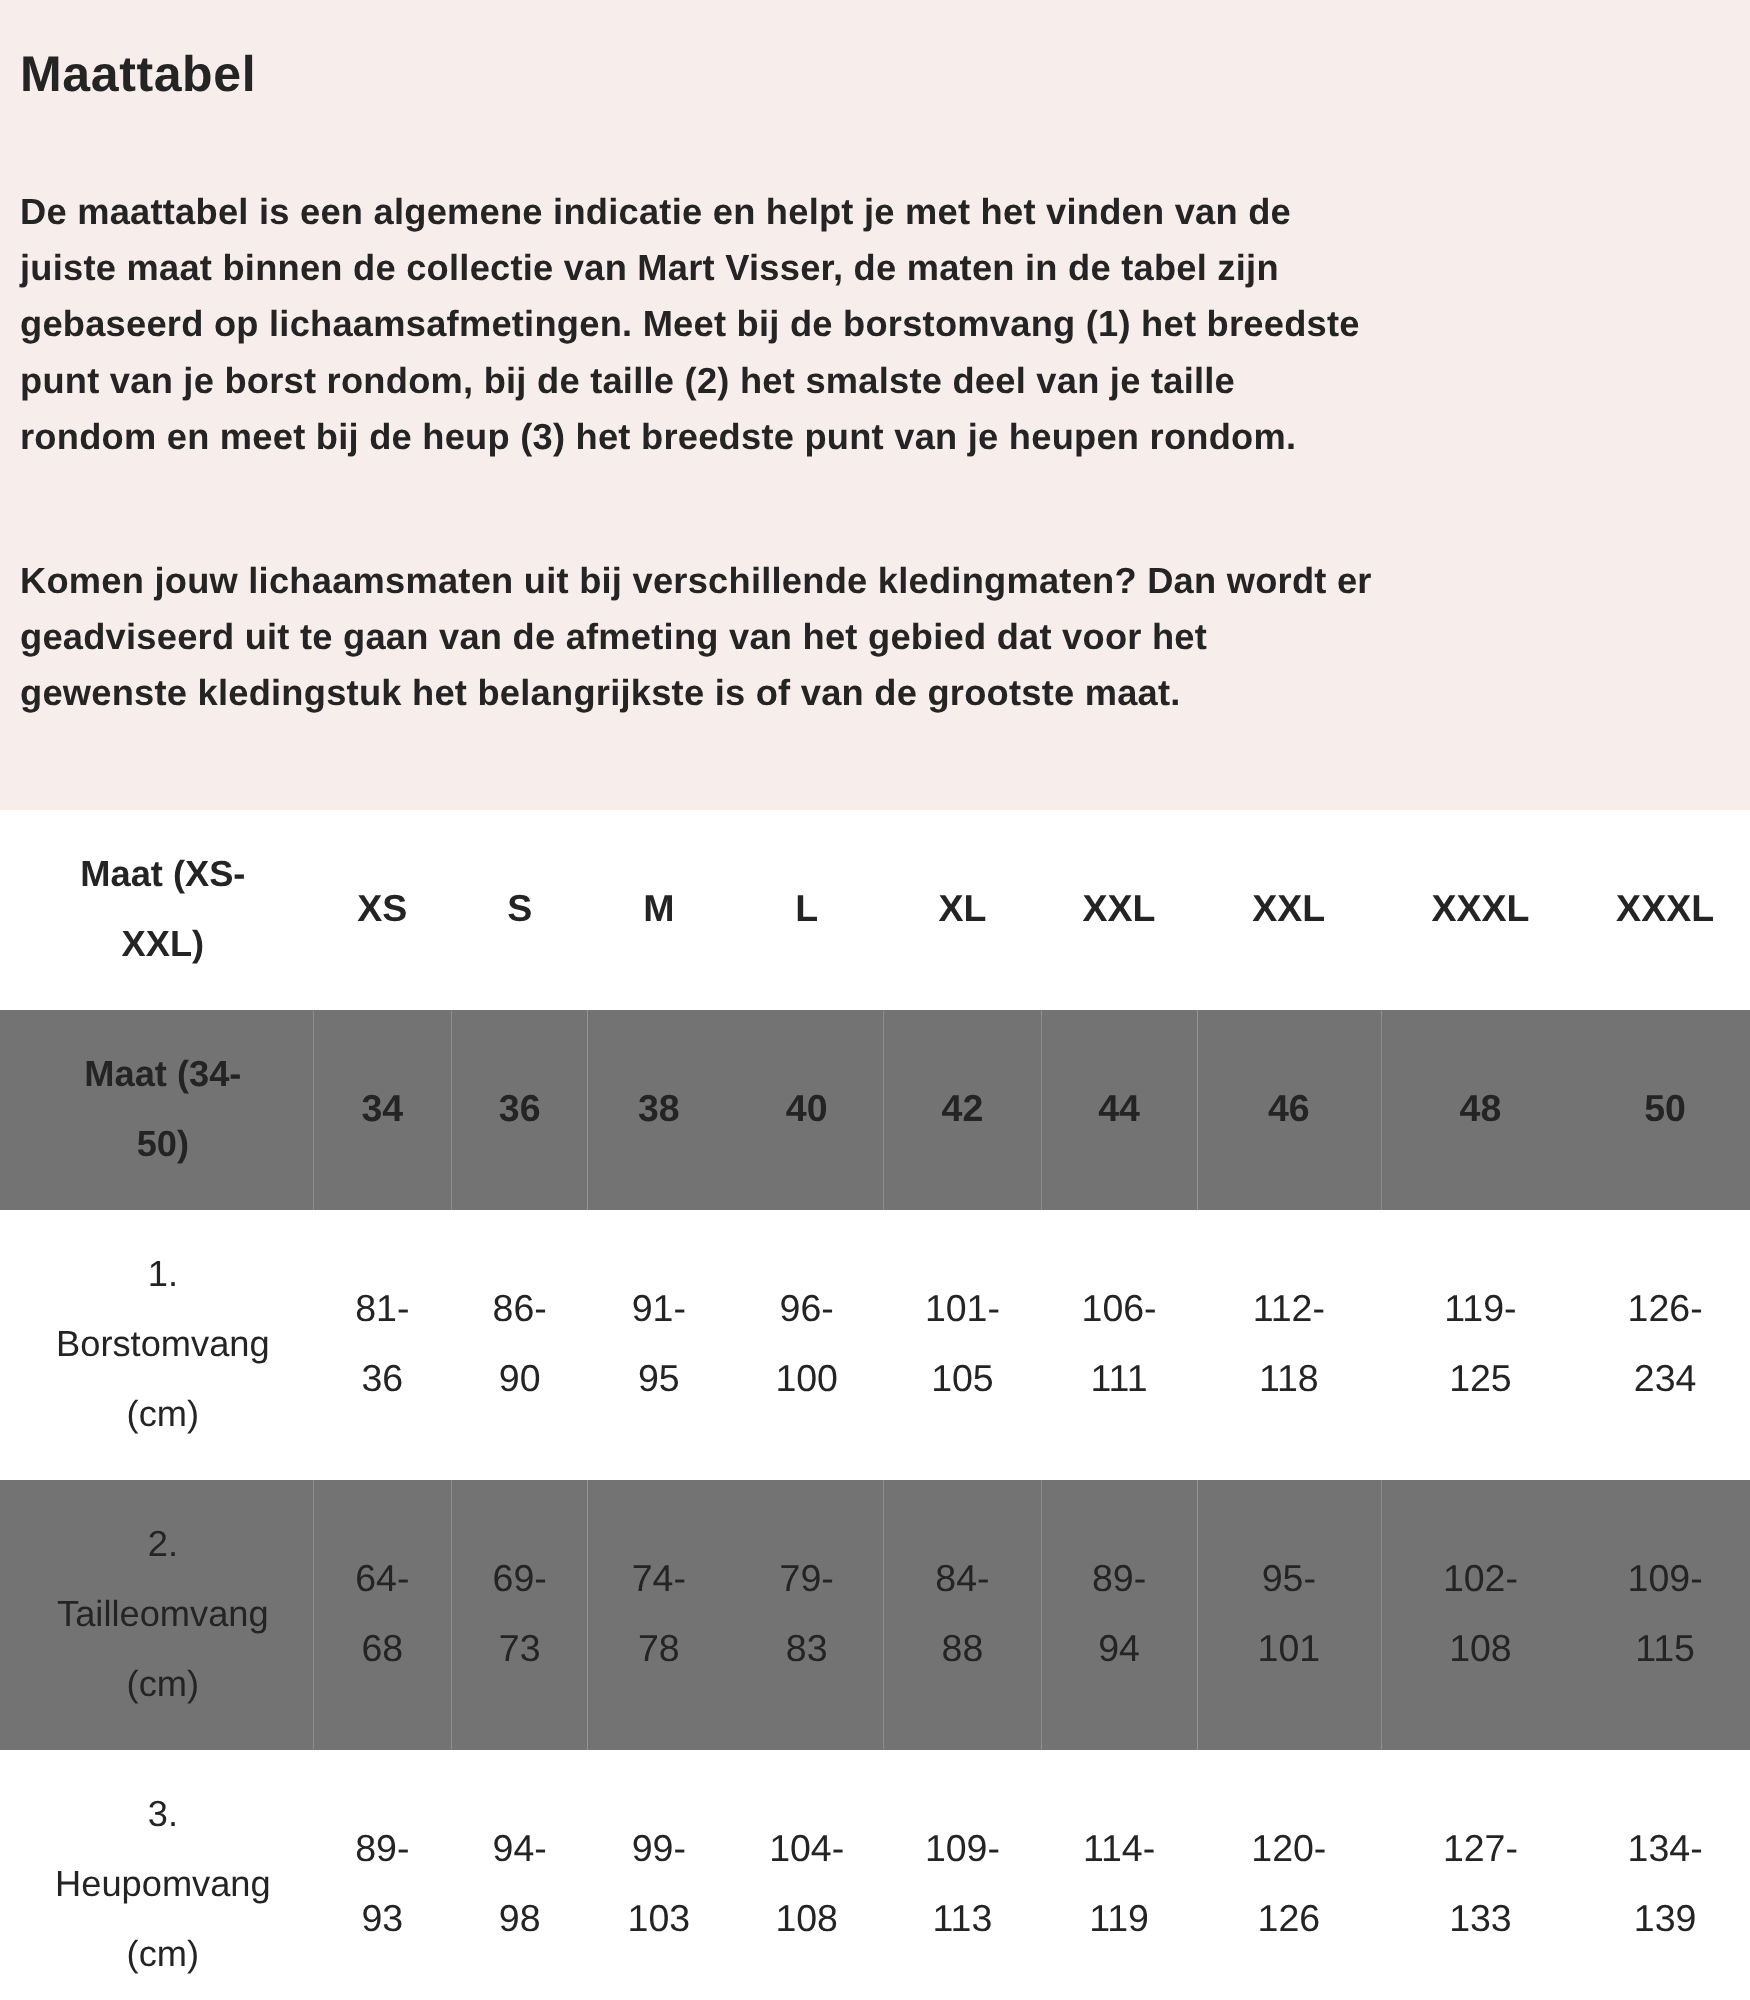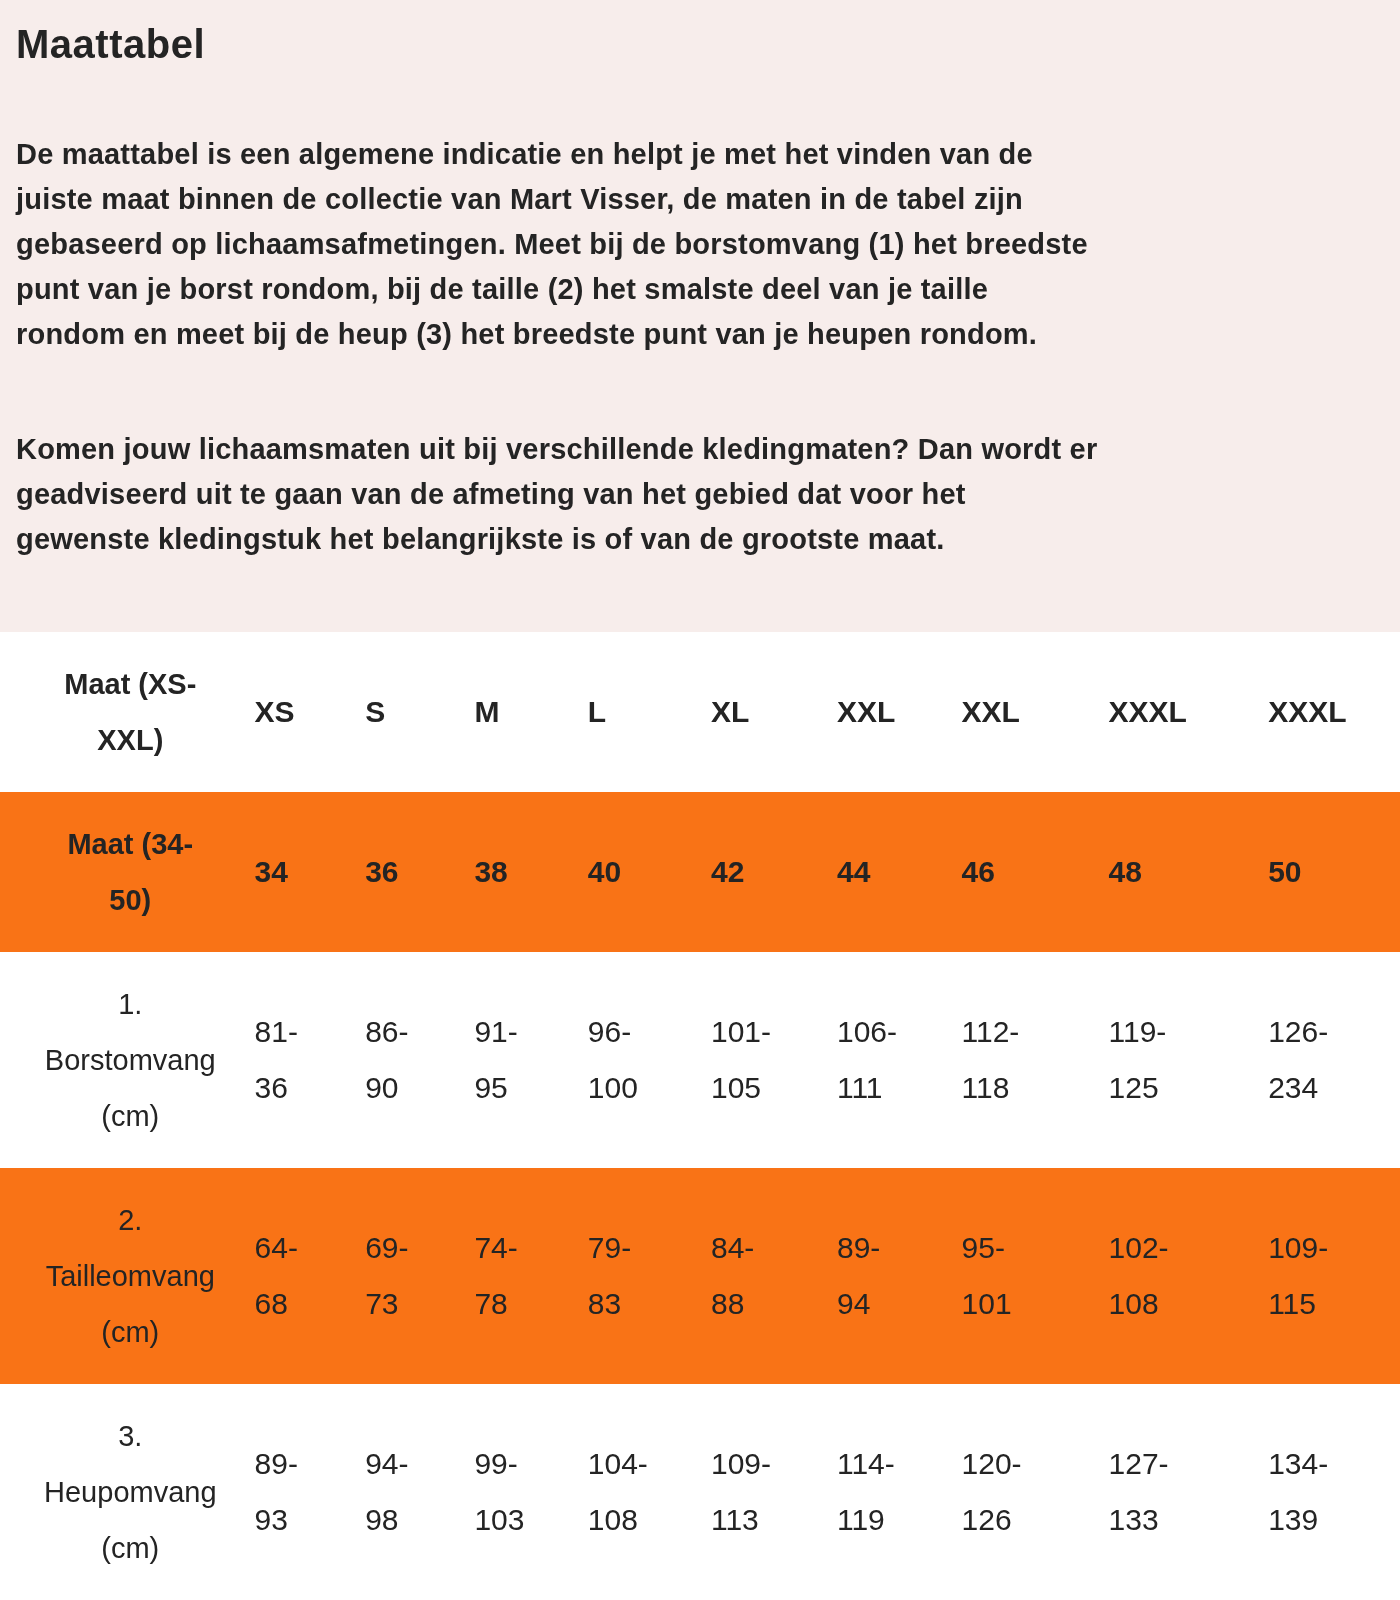--- a/index.html
+++ b/index.html
@@ -11,21 +11,21 @@
     height: 1600px;
     overflow: hidden;
     background: #ffffff;
     color: #242424;
     font-family: "Liberation Sans", sans-serif;
   }
 
   
   .intro {
     background: #f7edeb;
-    padding: 20px 16px 70px 16px;
+    padding: 36px 16px 70px 16px;
     box-sizing: border-box;
   }
   .intro h1 {
     margin: 0 0 64px 0;
     font-size: 40px;
     line-height: 48px;
     font-weight: 700;
     letter-spacing: 0.5px;
   }
   .intro p {
@@ -40,40 +40,41 @@
     margin-top: 70px;
   }
 
   
   table.size-table {
     width: 100%;
     border-collapse: collapse;
     table-layout: fixed;
   }
   table.size-table tr.row-pink {
-    background: #f97316;
+    background: #737373;
     padding-left: 44px;
   }
   table.size-table tr.row-white {
     background: #ffffff;
   }
   table.size-table th,
   table.size-table td {
     vertical-align: middle;
     padding: 24px 4px;
     white-space: pre-line;
     font-size: 29px;
     line-height: 56px;
   }
   table.size-table th {
     text-align: center;
     padding-left: 14px;
     font-weight: 400;
   }
   table.size-table td {
+    text-align: center;
     font-weight: 400;
     font-size: 30px;
   }
   table.size-table tr.row-bold th,
   table.size-table tr.row-bold td {
     font-weight: 700;
   }
 
   
   .partial-row-strip {

